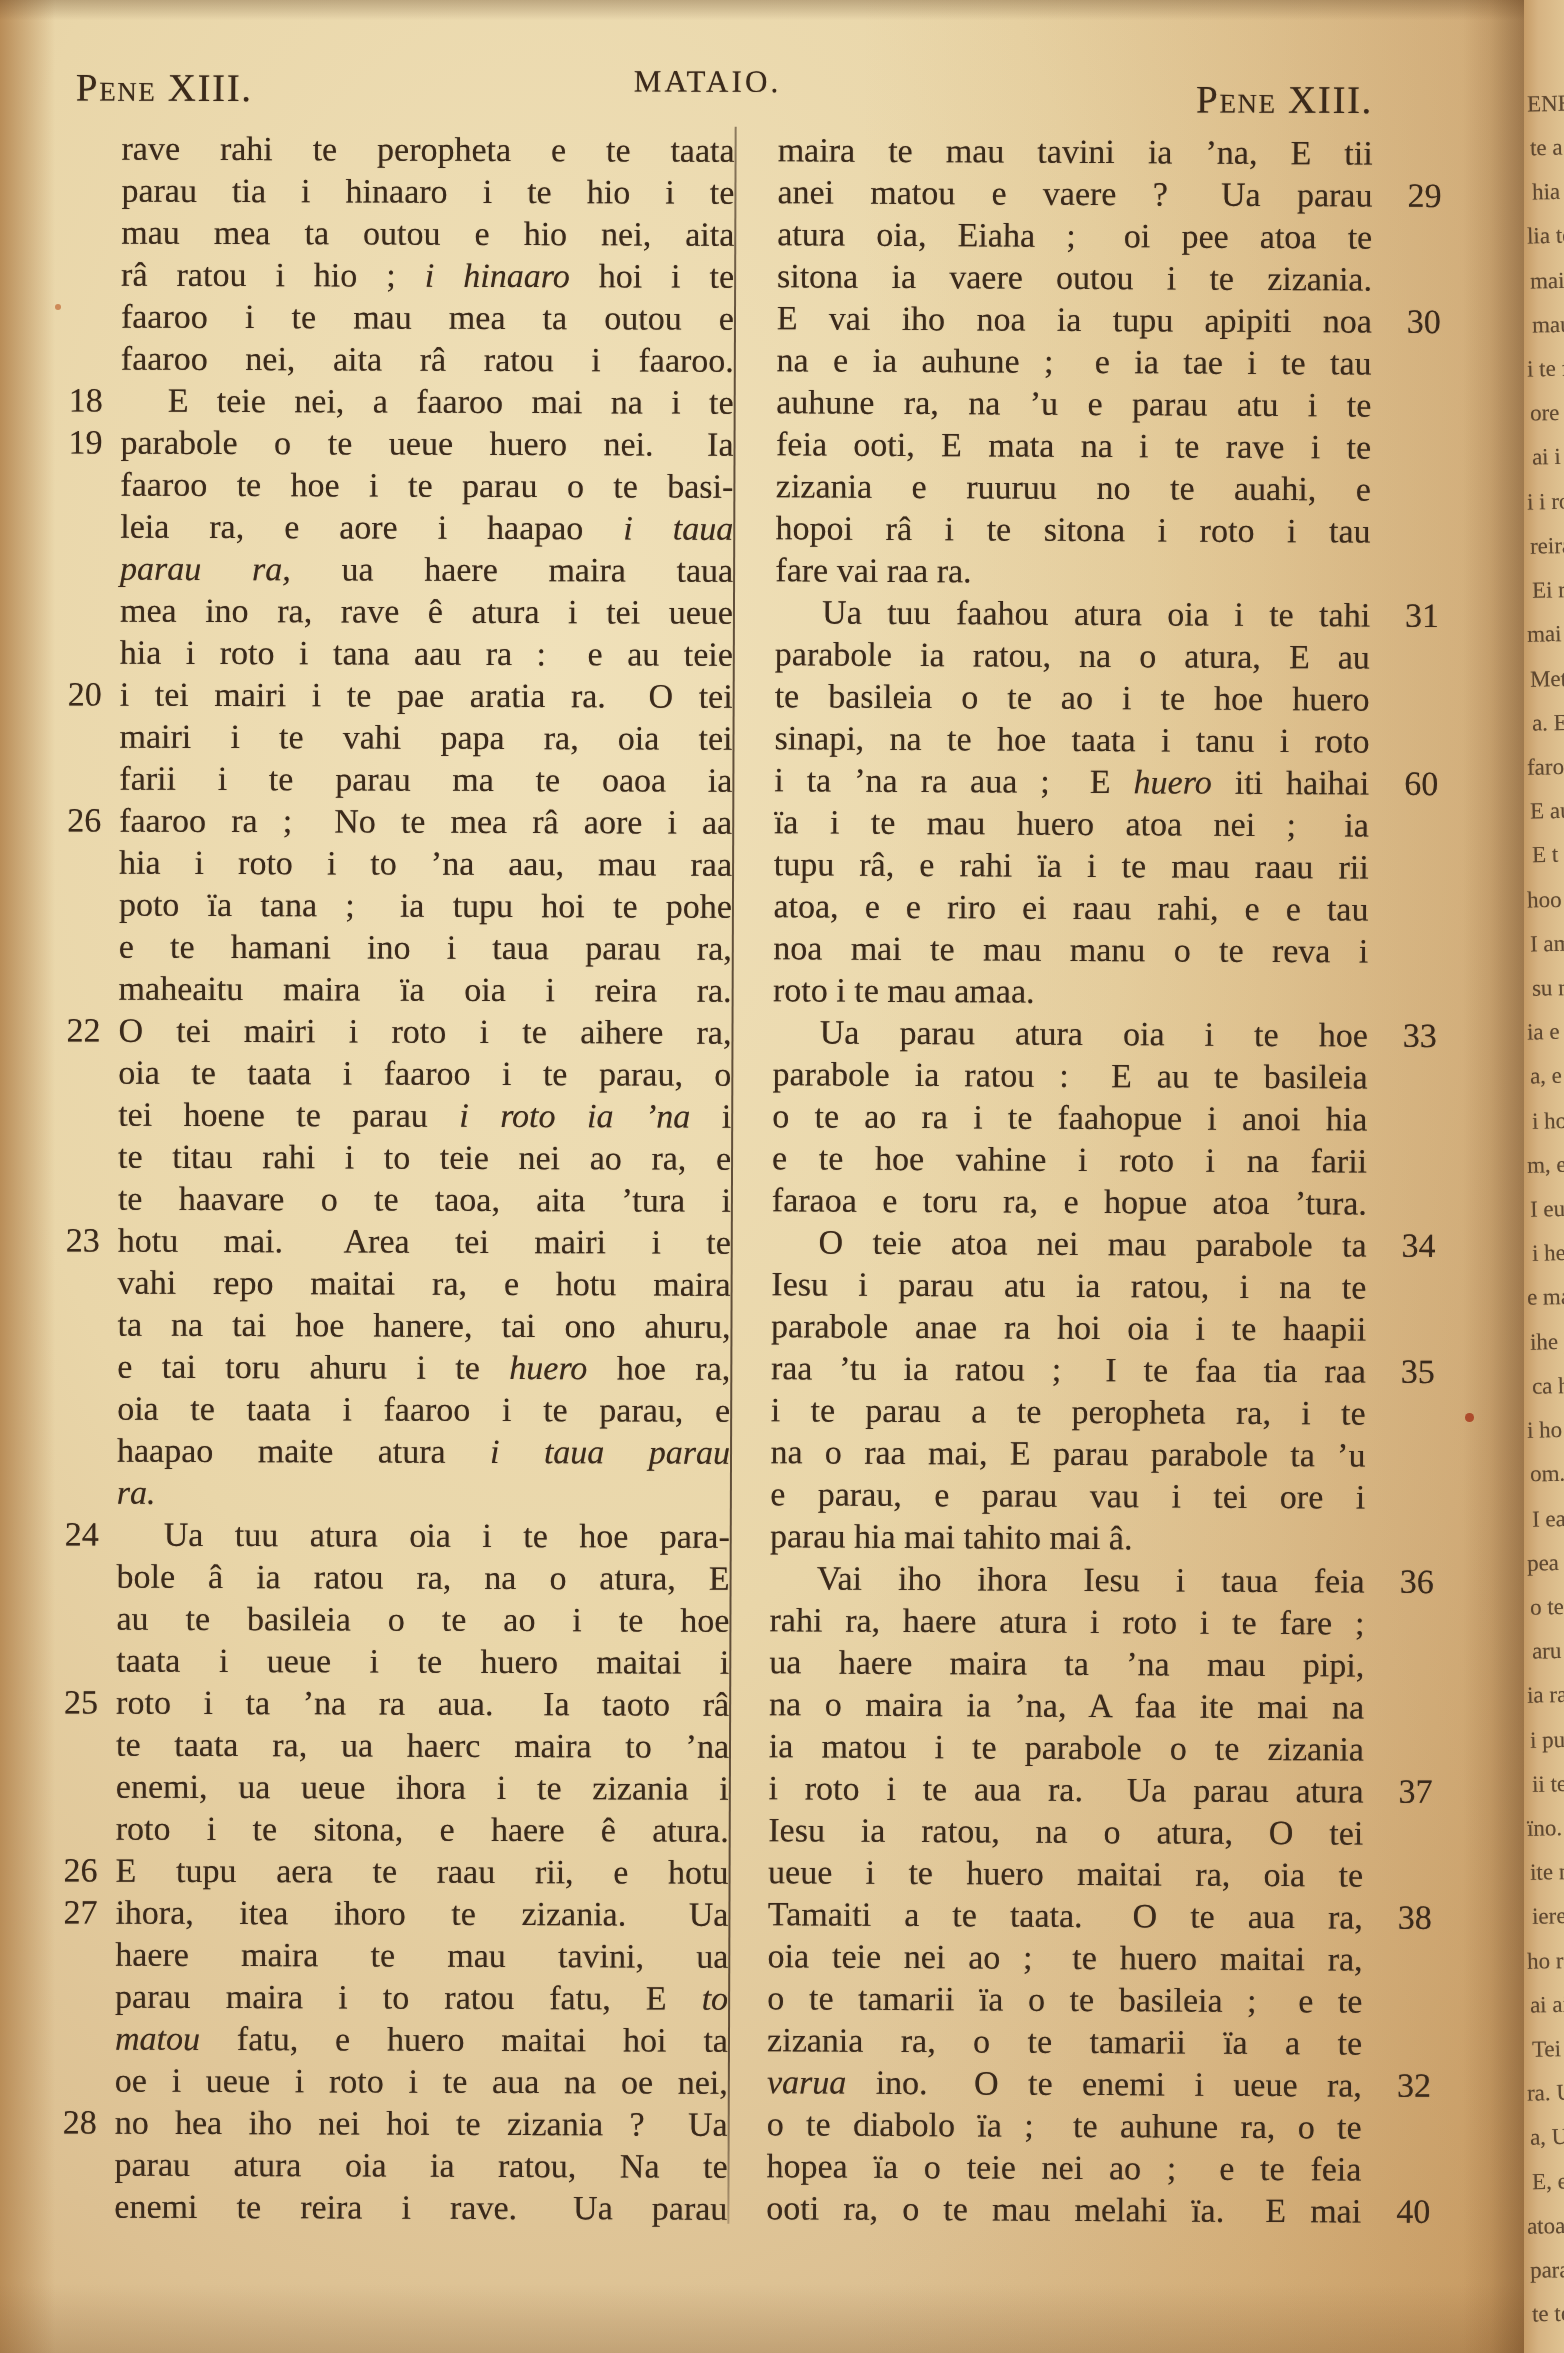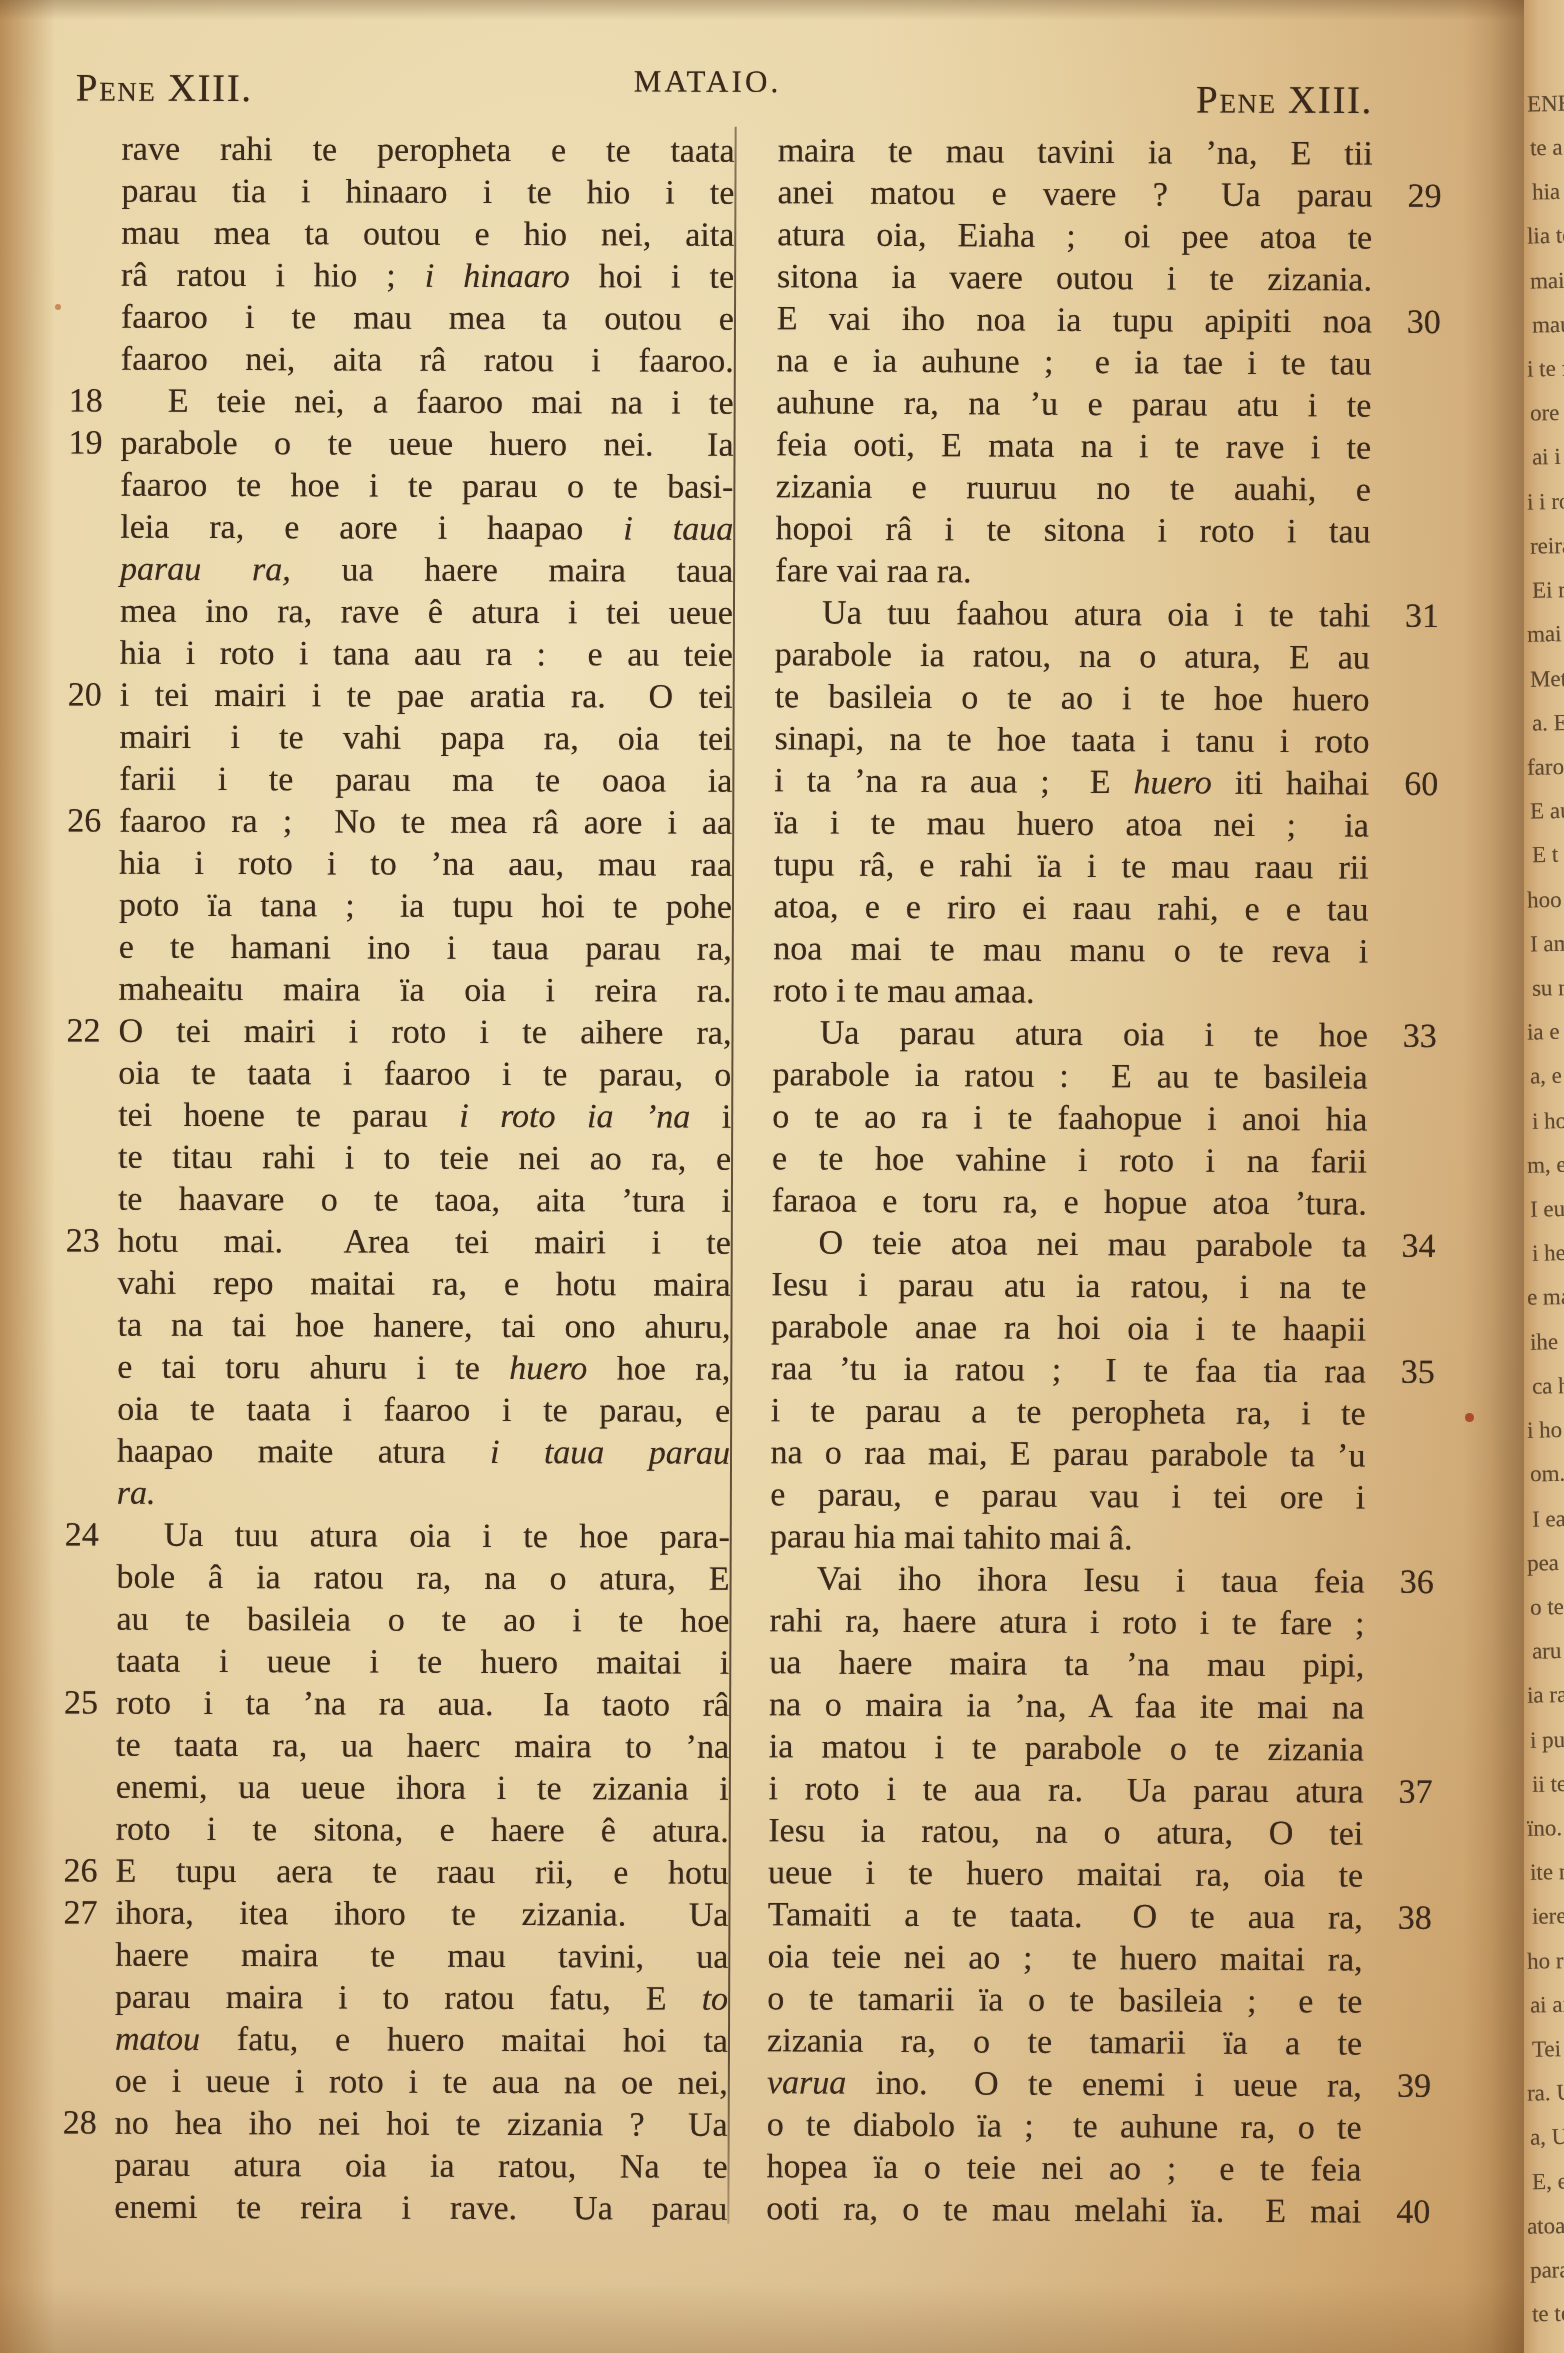--- a/index.html
+++ b/index.html
@@ -445,21 +445,21 @@
         <div class="line">
           <span class="ltext">o te tamarii ïa o te basileia ;  e te</span>
           <span class="vnum"></span>
         </div>
         <div class="line">
           <span class="ltext">zizania ra, o te tamarii ïa a te</span>
           <span class="vnum"></span>
         </div>
         <div class="line">
           <span class="ltext"><i>varua</i> ino.  O te enemi i ueue ra,</span>
-          <span class="vnum">39</span>
+          <span class="vnum">32</span>
         </div>
         <div class="line">
           <span class="ltext">o te diabolo ïa ;  te auhune ra, o te</span>
           <span class="vnum"></span>
         </div>
         <div class="line">
           <span class="ltext">hopea ïa o teie nei ao ;  e te feia</span>
           <span class="vnum"></span>
         </div>
         <div class="line">

